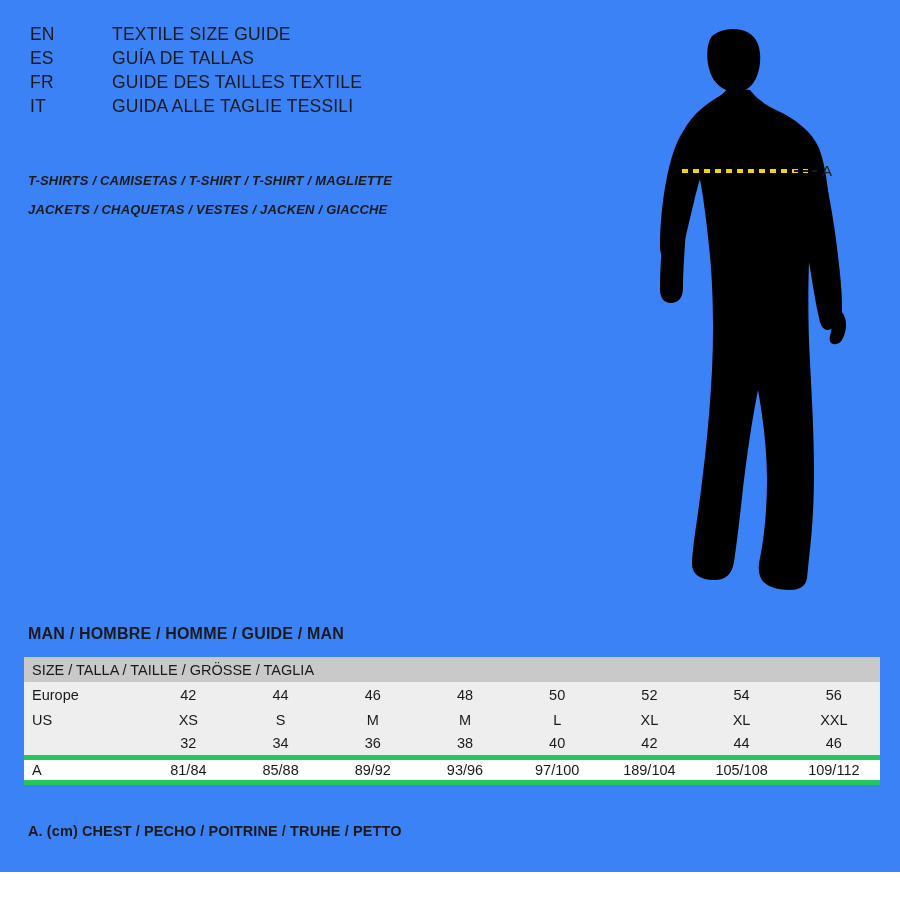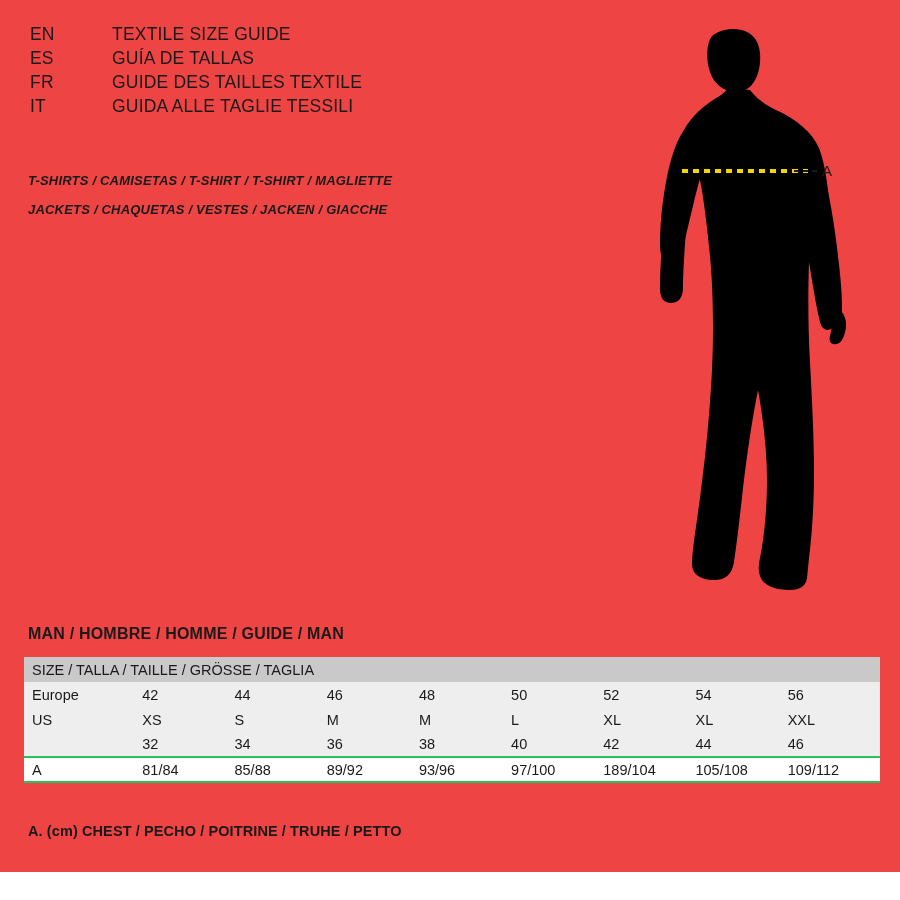--- a/index.html
+++ b/index.html
@@ -8,21 +8,21 @@
     width: 900px; height: 900px;
     background: #ffffff;
     font-family: "Liberation Sans", sans-serif;
     color: #1a1a1a;
     overflow: hidden;
   }
   .page {
     position: relative;
     width: 900px;
     height: 872px;
-    background: #ef4444;
+    background: #3b82f6;
     padding-left: 12px;
   }
 
   
   .lang-block {
     position: absolute;
     top: 24px;
     left: 30px;
     width: 560px;
   }
@@ -114,29 +114,29 @@
     vertical-align: middle;
     color: #1a1a1a;
   }
   .row-head td {
     background: #c9c9c9;
     font-size: 14.5px;
     height: 25px;
   }
   .row-shaded td { background: #eeeeee; }
   .row-plain td { background: #ffffff; }
-  .row-border-bottom td { border-bottom: 2px solid #22c55e; }
+  .row-border-bottom td { border-bottom: 5px solid #22c55e; }
 
   .cell-label {
     width: 118px;
     padding-left: 8px !important;
     text-align: left;
     white-space: nowrap;
   }
-  .cell-val { width: 92px; white-space: nowrap; }
+  .cell-val { text-align: center; width: 92px; white-space: nowrap; }
 
   .footnote {
     position: absolute;
     top: 823px;
     left: 28px;
     font-size: 14.5px;
     font-weight: 700;
     color: #1a1a1a;
     letter-spacing: .1px;
     text-align: center;

